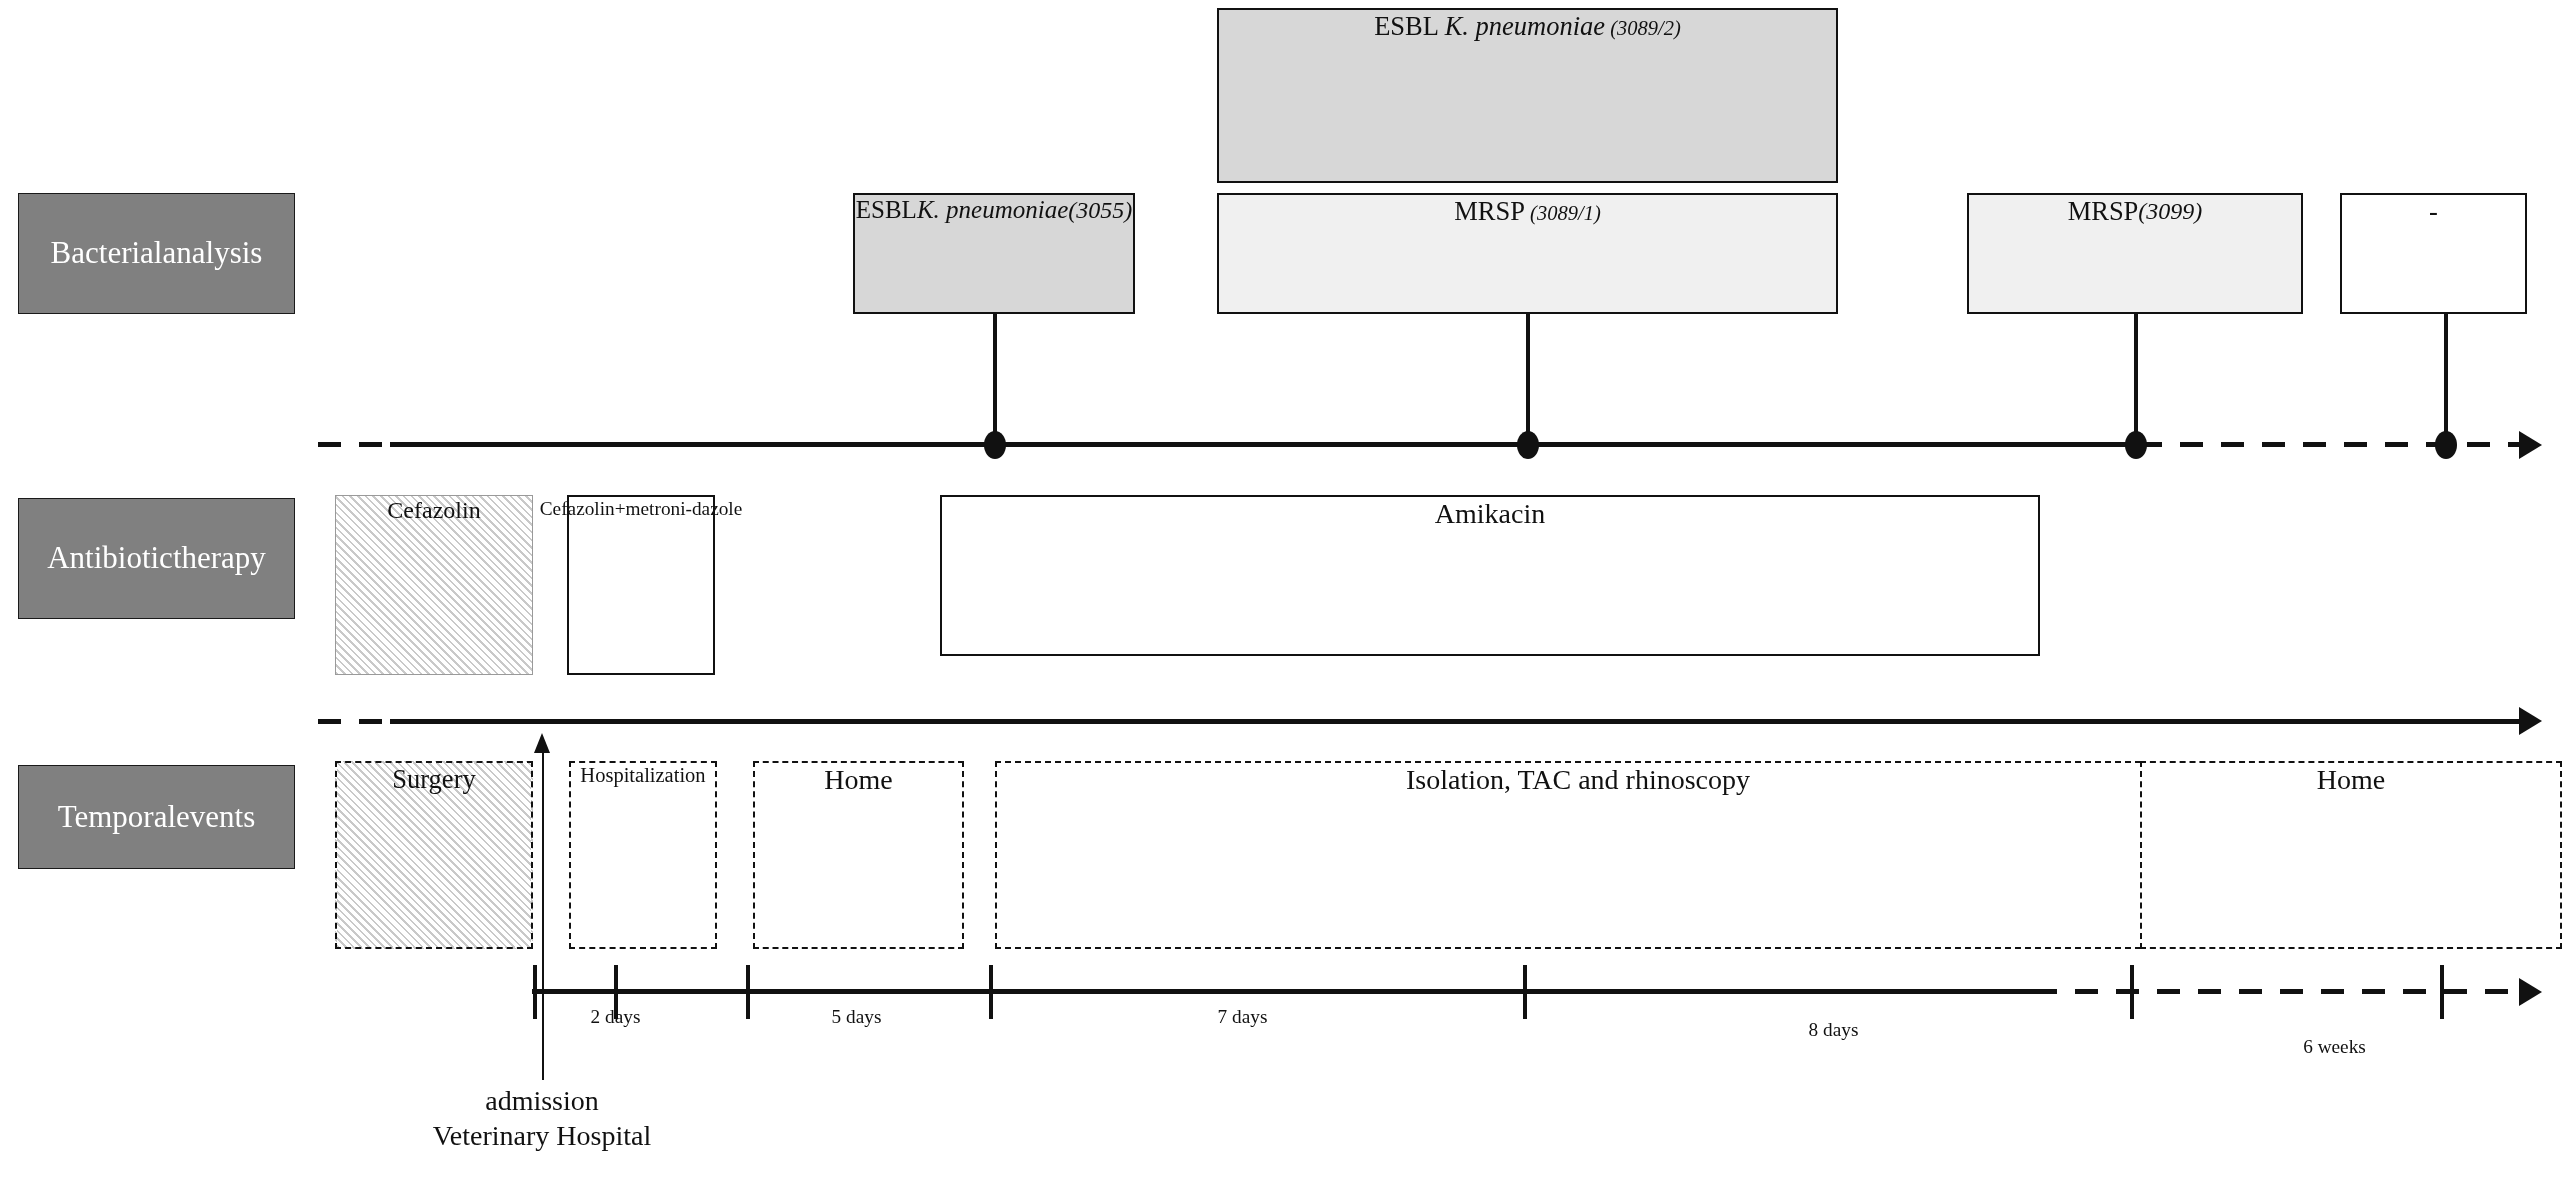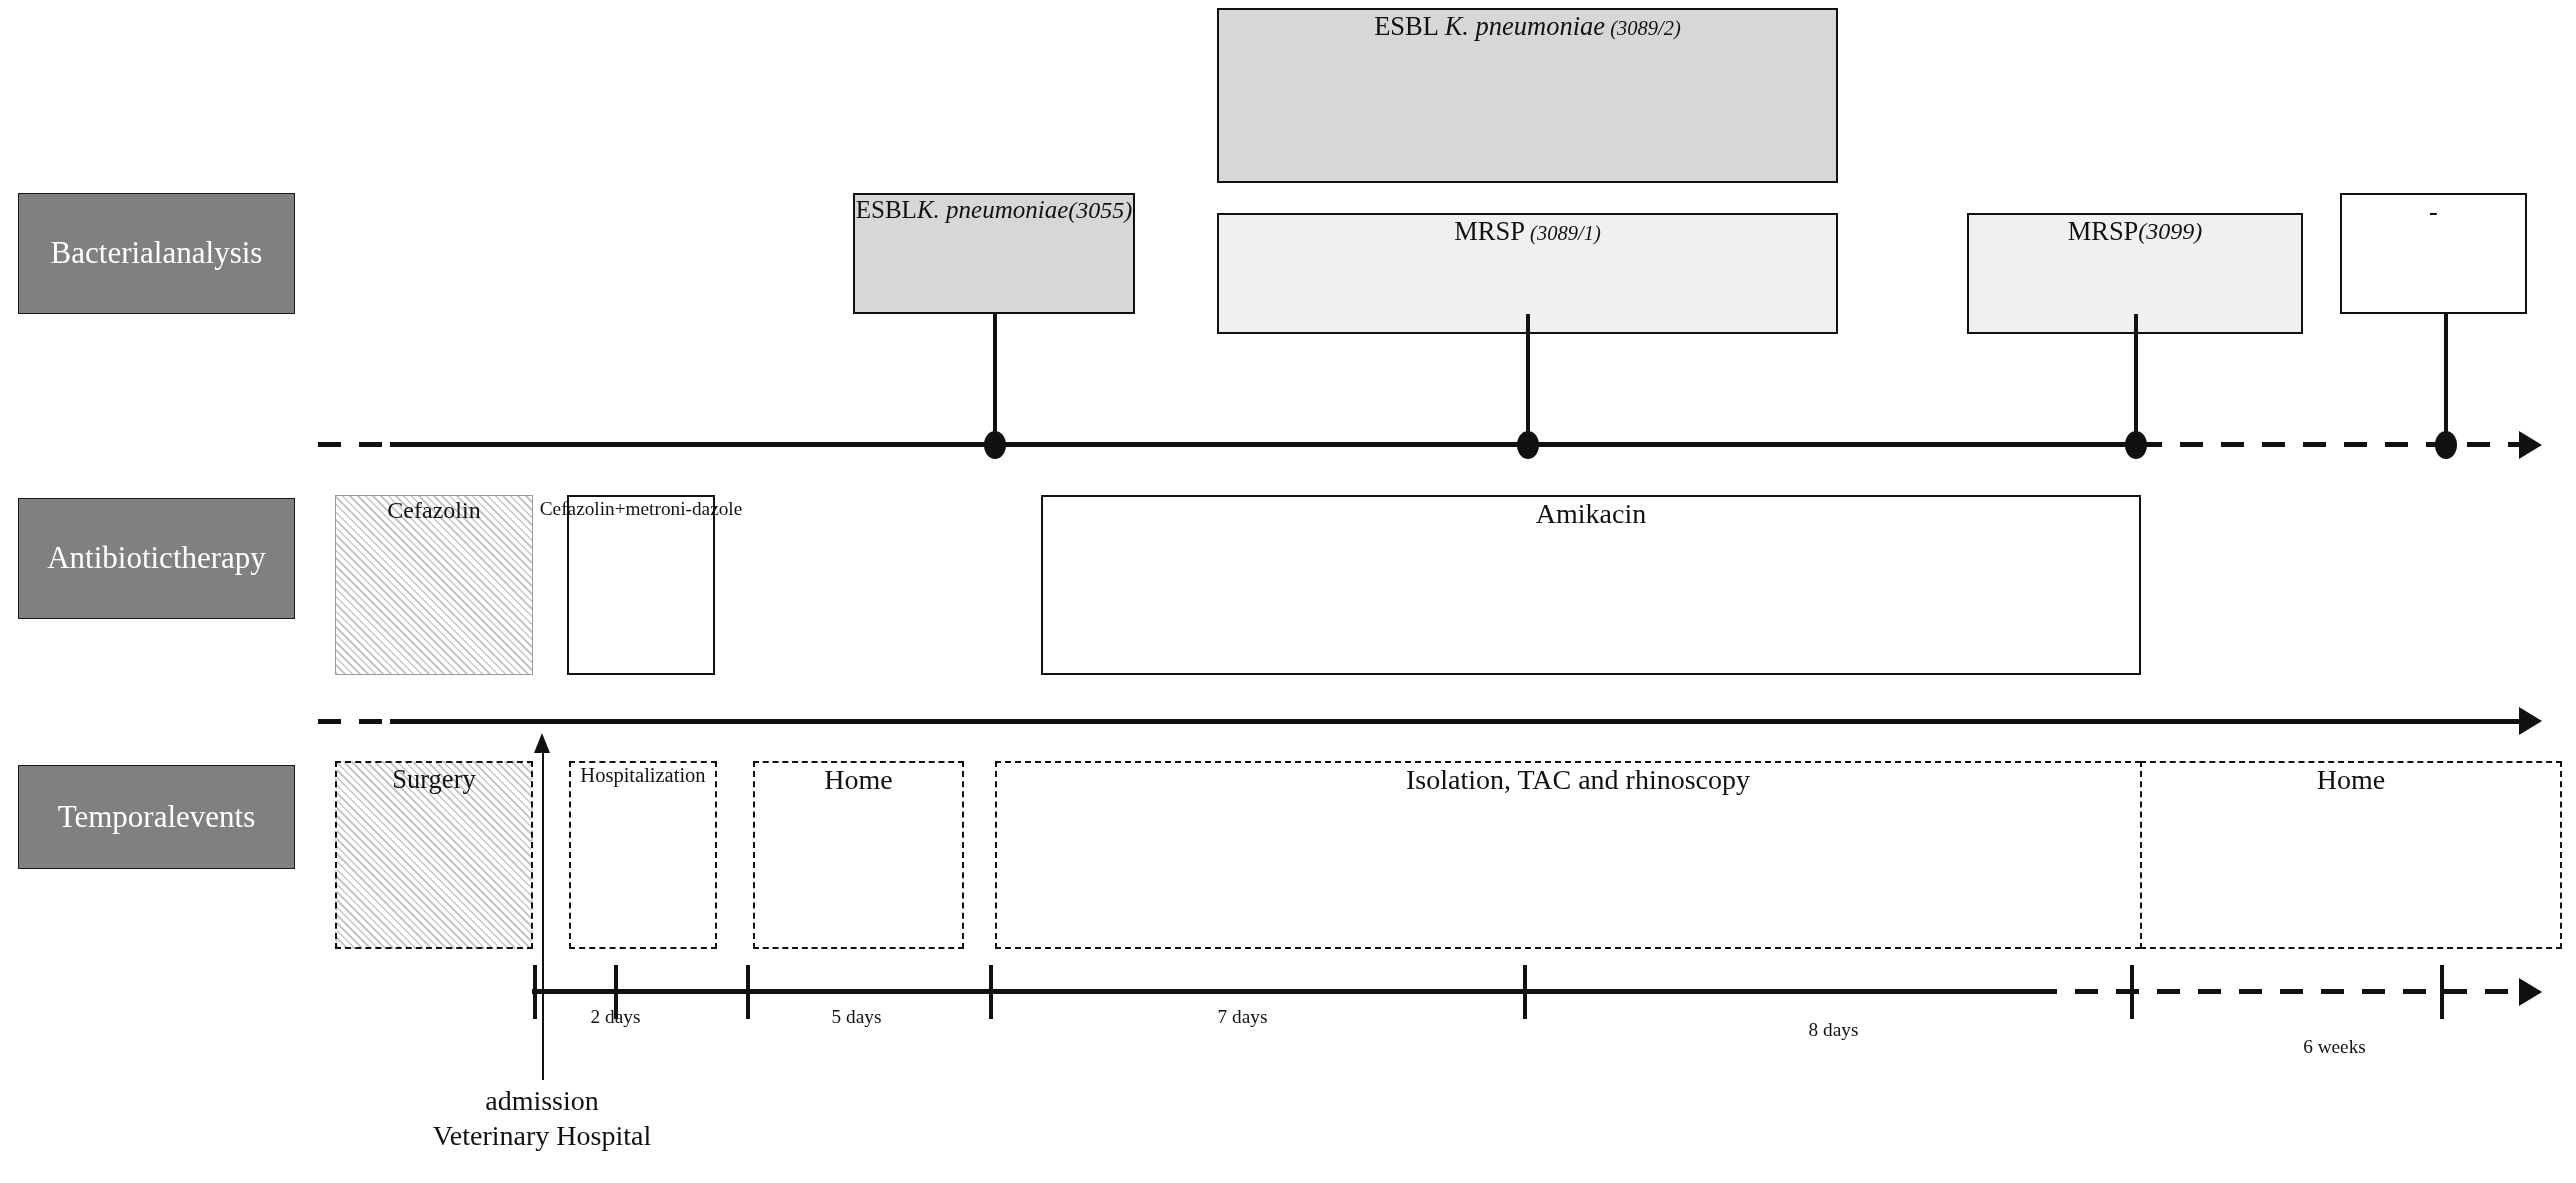--- a/index.html
+++ b/index.html
@@ -45,21 +45,21 @@
   }
   .box-solid {
     border: 2.4px solid #111111;
     background: #ffffff;
   }
   .box-dashed {
     border: 2.4px dashed #111111;
     background: #ffffff;
   }
   .fill-mid   { background: #d7d7d7; }
-  .fill-light { background: #f0f0f0; margin-top: 20px; }
+  .fill-light { background: #f0f0f0; }
   .fill-white { background: #ffffff; }
 
   
   .hatch {
     background-color: #ffffff;
     background-image: repeating-linear-gradient(
       45deg,
       #c9c9c9 0px, #c9c9c9 1.8px,
       #ffffff 1.8px, #ffffff 5.4px
     );
@@ -221,21 +221,21 @@
   <div class="box box-solid" style="left:567px; top:495px; width:148px; height:180px; font-size:19.3px;">
     <div class="stack">
       <span>Cefazolin</span>
       <span>+</span>
       <span>metroni-</span>
       <span>dazole</span>
     </div>
   </div>
 
 
-  <div class="box box-solid" style="left:1041px; top:495px; width:1100px; height:180px; font-size:28px;">
+  <div class="box box-solid" style="left:940px; top:495px; width:1100px; height:161px; font-size:28px;">
     <span>Amikacin</span>
   </div>
 
   <div class="axis-dashed" style="left:318px; top:719px; width:71px;"></div>
   <div class="axis-solid" style="left:390px; top:719px; width:2129px;"></div>
   <div class="axis-arrow" style="left:2519px; top:707px;"></div>
 
   <div class="box box-dashed hatch" style="left:335px; top:761px; width:198px; height:188px; font-size:26.5px;">
     <span>Surgery</span>
   </div>

